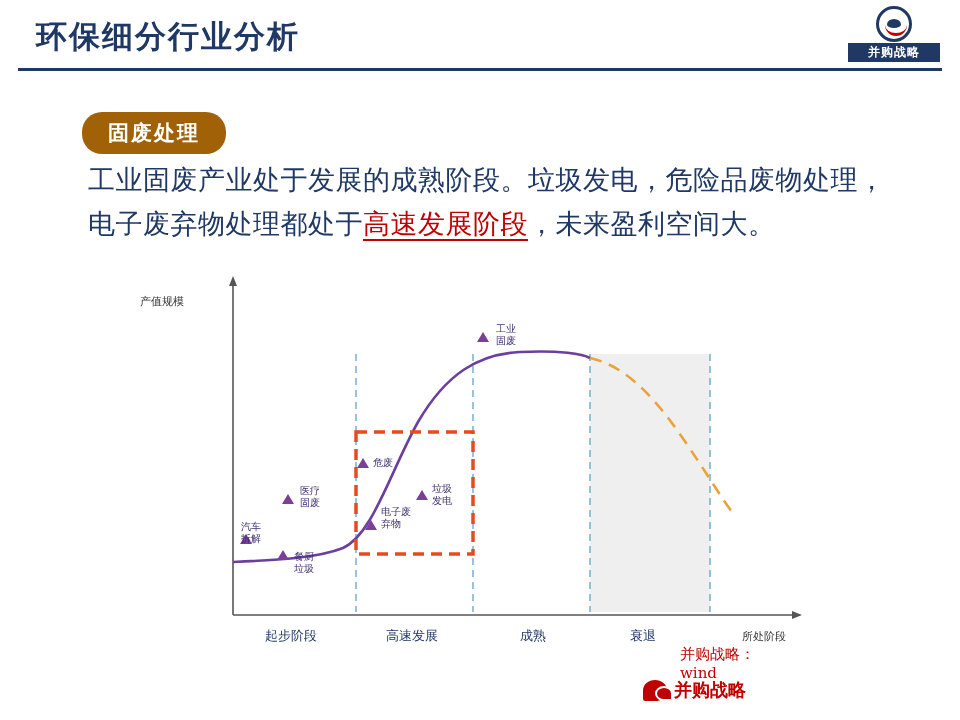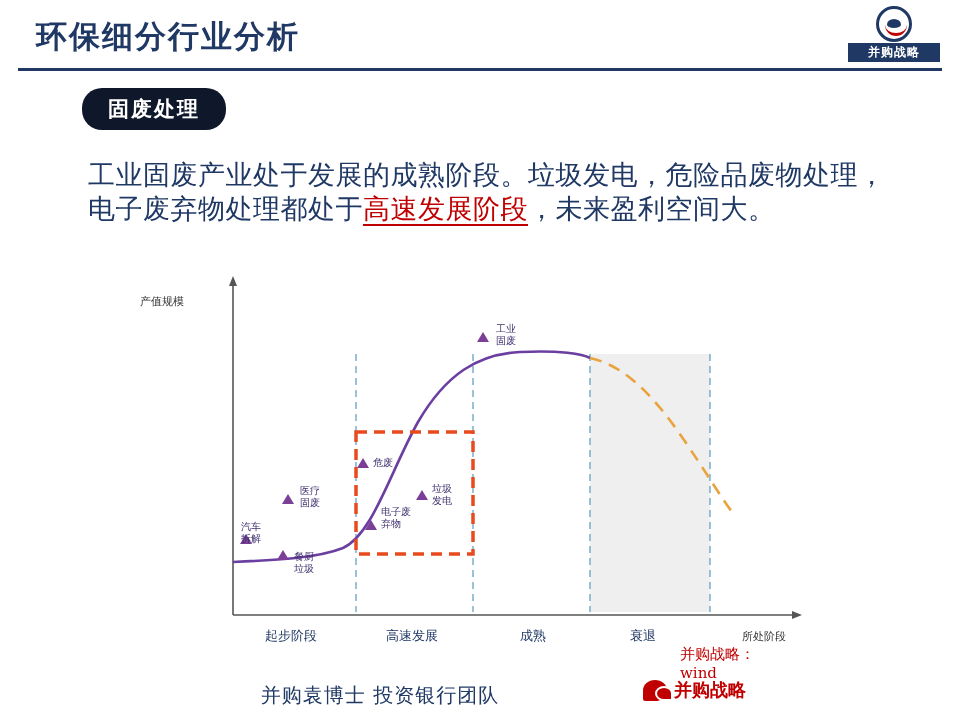--- a/index.html
+++ b/index.html
@@ -92,38 +92,38 @@
     font-size: 12px;
     font-weight: bold;
     letter-spacing: 1px;
     padding: 1px 2px;
     font-family: "DejaVu Sans", sans-serif;
   }
   
   .pill {
     position: absolute;
     left: 82px;
-    top: 88px;
-    background: #0f172a;
+    top: 112px;
+    background: #a16207;
     color: #ffffff;
     font-size: 21px;
     font-weight: bold;
     border-radius: 20px;
     padding: 7px 26px;
     letter-spacing: 2px;
     font-family: "DejaVu Serif", serif;
   }
   
   .para {
     position: absolute;
     left: 88px;
     top: 158px;
     width: 810px;
     font-size: 27px;
-    line-height: 34px;
+    line-height: 44px;
     color: #1F3864;
     font-family: "DejaVu Serif", serif;
     letter-spacing: 0.5px;
   }
   .para .hl {
     color: #C00000;
     border-bottom: 2px solid #C00000;
   }
   
   .chart {
@@ -278,20 +278,19 @@
 
       <text class="stage-label" x="137" y="378">起步阶段</text>
       <text class="stage-label" x="258" y="378">高速发展</text>
       <text class="stage-label" x="392" y="378">成熟</text>
       <text class="stage-label" x="502" y="378">衰退</text>
     </svg>
   </div>
 
   <div class="source">并购战略：wind</div>
 
-  <div class="footer">并购袁博士 投资银行团队</div>
 
   <div class="wechat">
     <div class="wechat-icon"></div>
     <div class="wechat-text">并购战略</div>
   </div>
 
 </div>
 
 </body></html>

